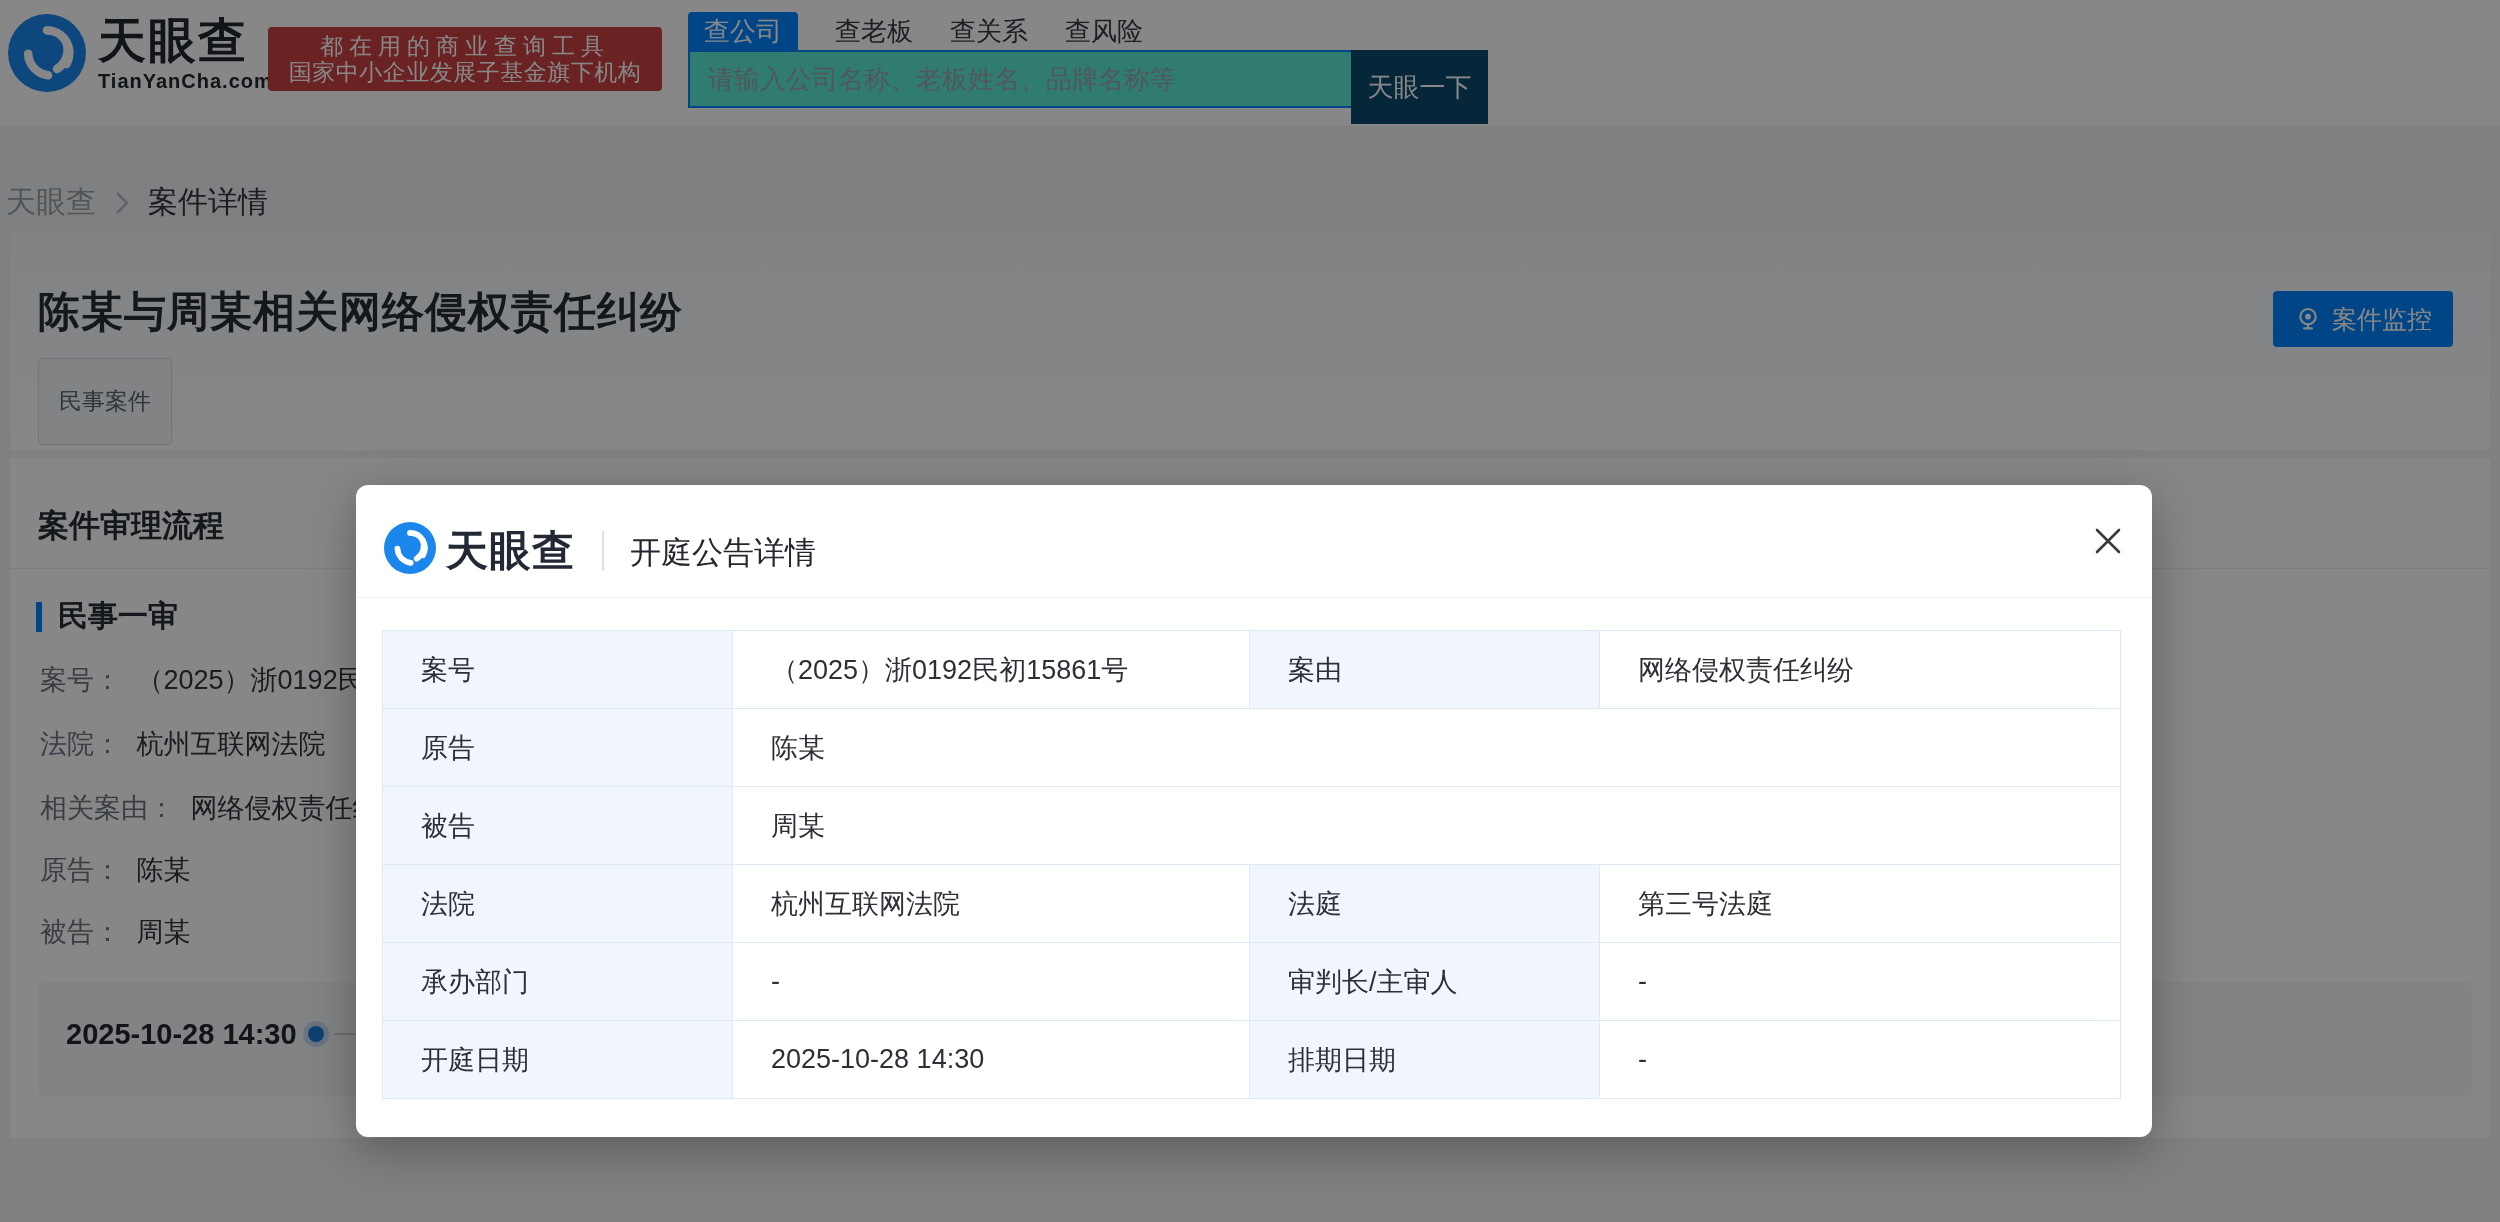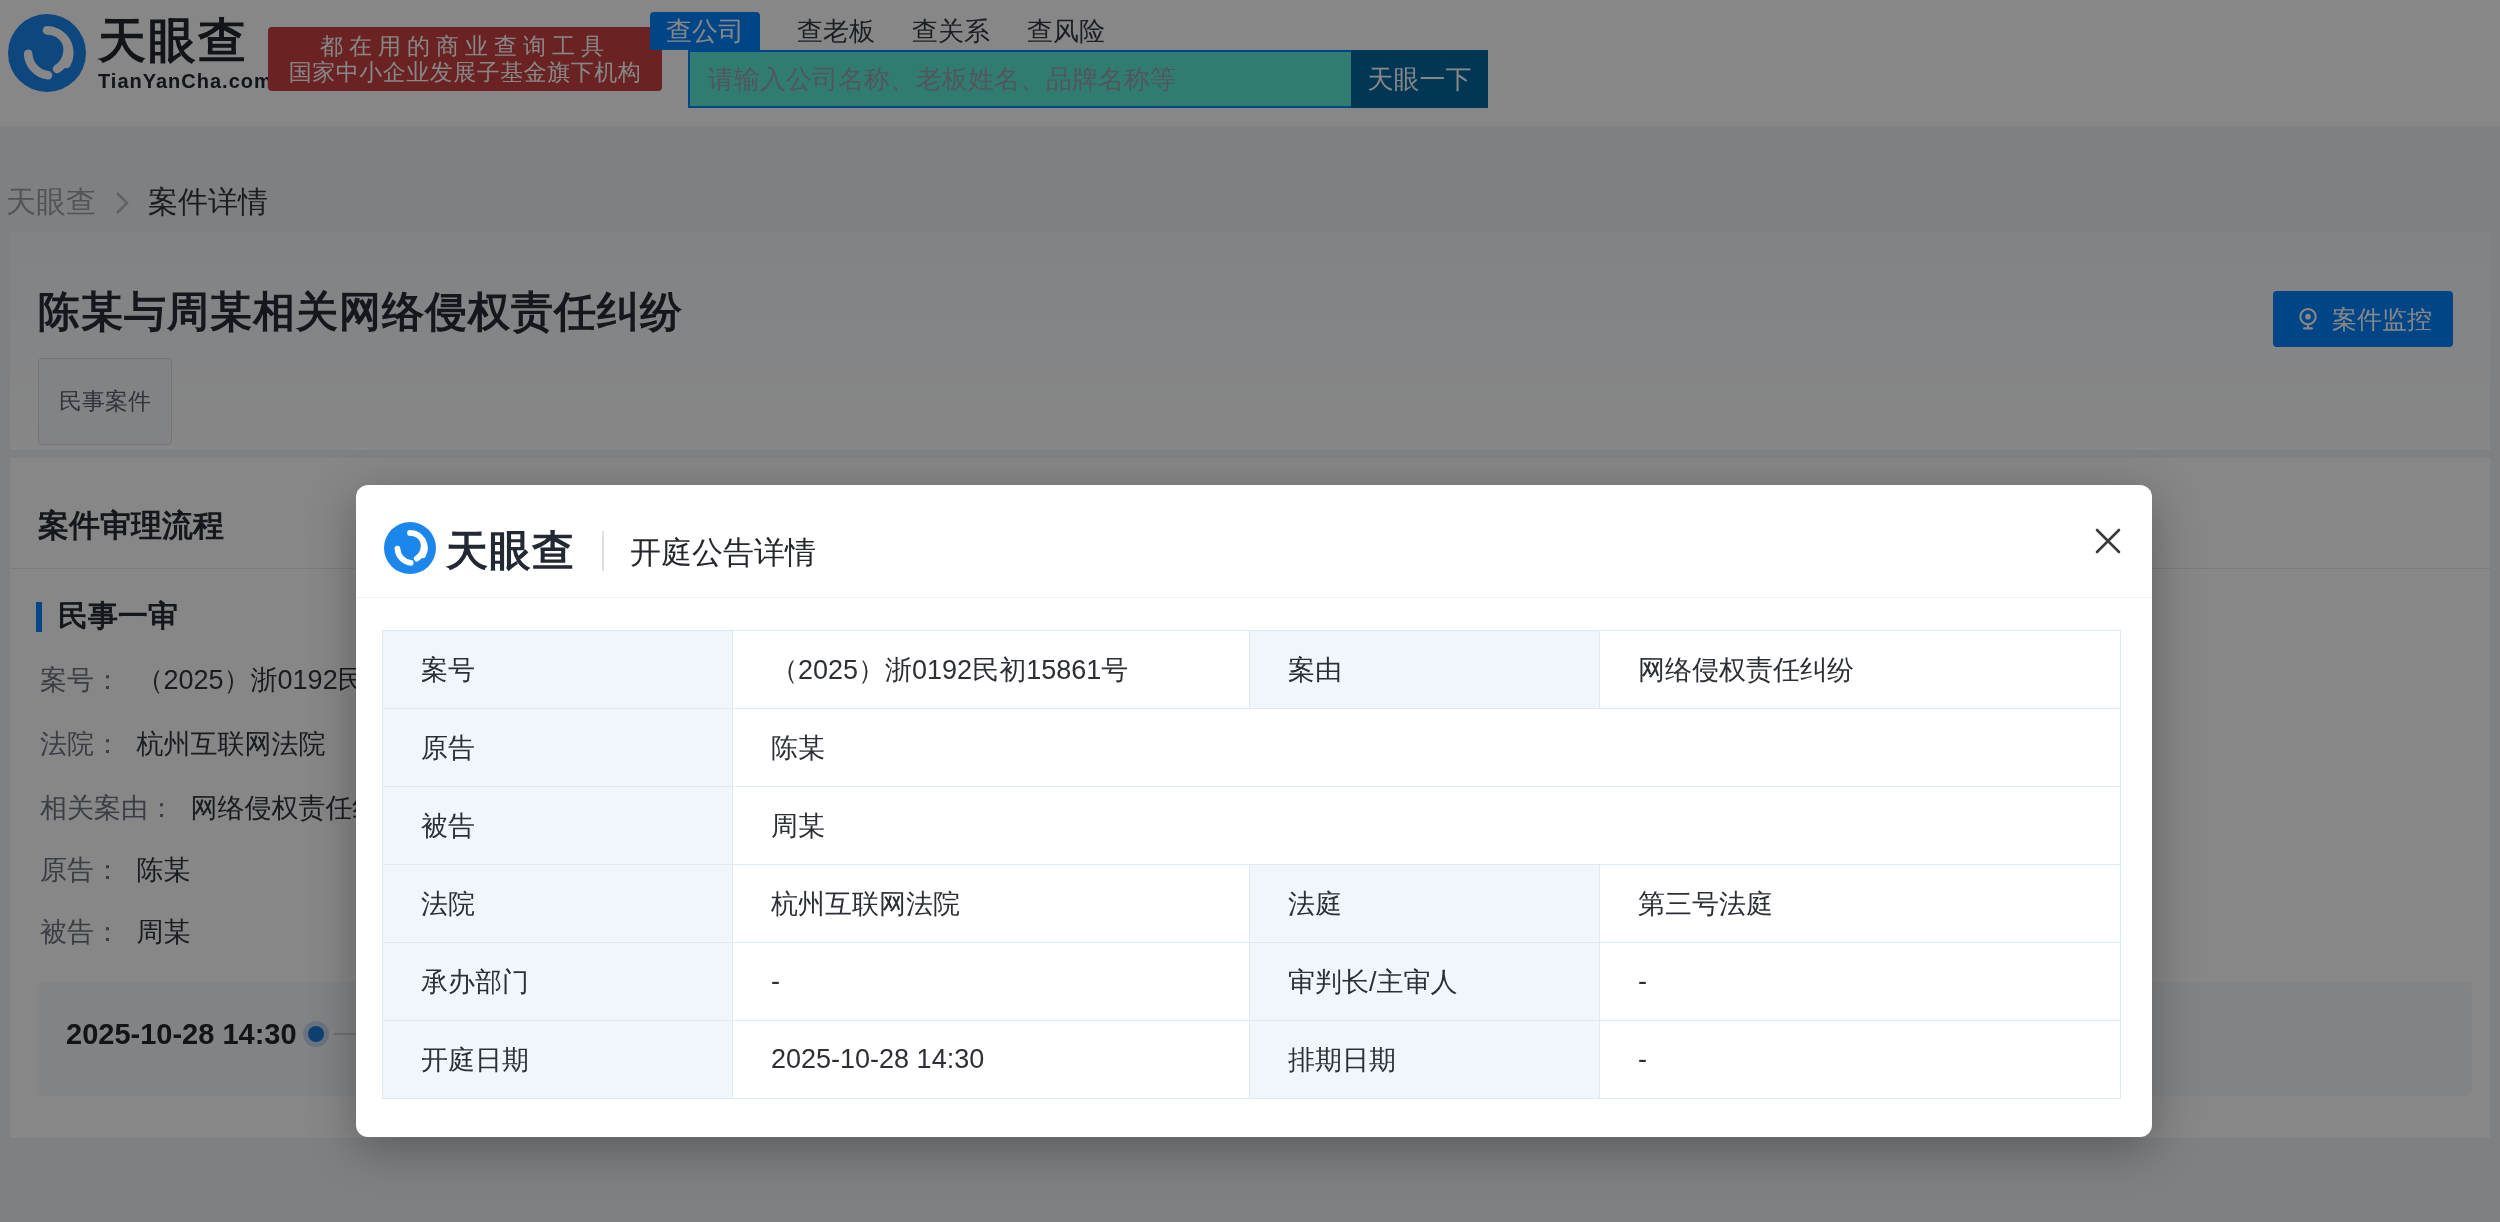--- a/index.html
+++ b/index.html
@@ -13,31 +13,31 @@
   .logo-wrap { position:absolute; left:8px; top:14px; display:flex; align-items:flex-start; cursor:pointer; }
   .logo-circle { width:78px; height:78px; }
   .brand-block { margin-left:12px; }
   .brand-name { font-size:48px; font-weight:bold; color:#21262e; letter-spacing:2px; line-height:54px; }
   .brand-domain { font-size:20px; font-weight:bold; color:#21262e; letter-spacing:1px; margin-top:2px; }
   .promo { position:absolute; left:268px; top:27px; width:394px; height:64px; background:#c94043; border-radius:4px;
            color:#fff; text-align:center; padding-top:6px; }
   .promo-line1 { font-size:23px; letter-spacing:6px; line-height:26px; }
   .promo-line2 { font-size:23px; letter-spacing:0.5px; line-height:27px; }
 
-  .search-tabs { position:absolute; left:650px; top:12px; height:38px; display:flex; align-items:center; }
+  .search-tabs { position:absolute; left:688px; top:12px; height:38px; display:flex; align-items:center; }
   .stab { font-size:26px; color:#333a43; margin-right:0; cursor:pointer; }
   .stab.active { background:#0084ff; color:#fff; width:110px; height:38px; line-height:38px; text-align:center;
                  border-radius:4px 4px 0 0; }
   .stab + .stab { margin-left:37px; }
   .search-row { position:absolute; left:688px; top:50px; height:58px; display:flex; }
   .search-input { width:663px; height:58px; border:2px solid #0084ff; border-right:none; background:#5eead4;
                   font-size:26px; color:#333; padding-left:18px; outline:none;
                   font-family:"Liberation Sans","DejaVu Sans",sans-serif; }
   .search-input::placeholder { color:#9aa3ad; }
-  .search-btn { width:137px; height:58px; background:#0369a1; color:#fff; font-size:26px; border:none; cursor:pointer;
+  .search-btn { width:137px; height:74px; background:#0c4a6e; color:#fff; font-size:26px; border:none; cursor:pointer;
                 font-family:"Liberation Sans","DejaVu Sans",sans-serif; }
 
   .nav { position:absolute; right:0; top:0; height:126px; }
 
   
   .breadcrumb { position:absolute; left:6px; top:182px; display:flex; align-items:center; }
   .bc-home { font-size:30px; color:#9aa0a6; cursor:pointer; }
   .bc-chevron { margin:0 18px; }
   .bc-current { font-size:30px; color:#33383f; }
 

